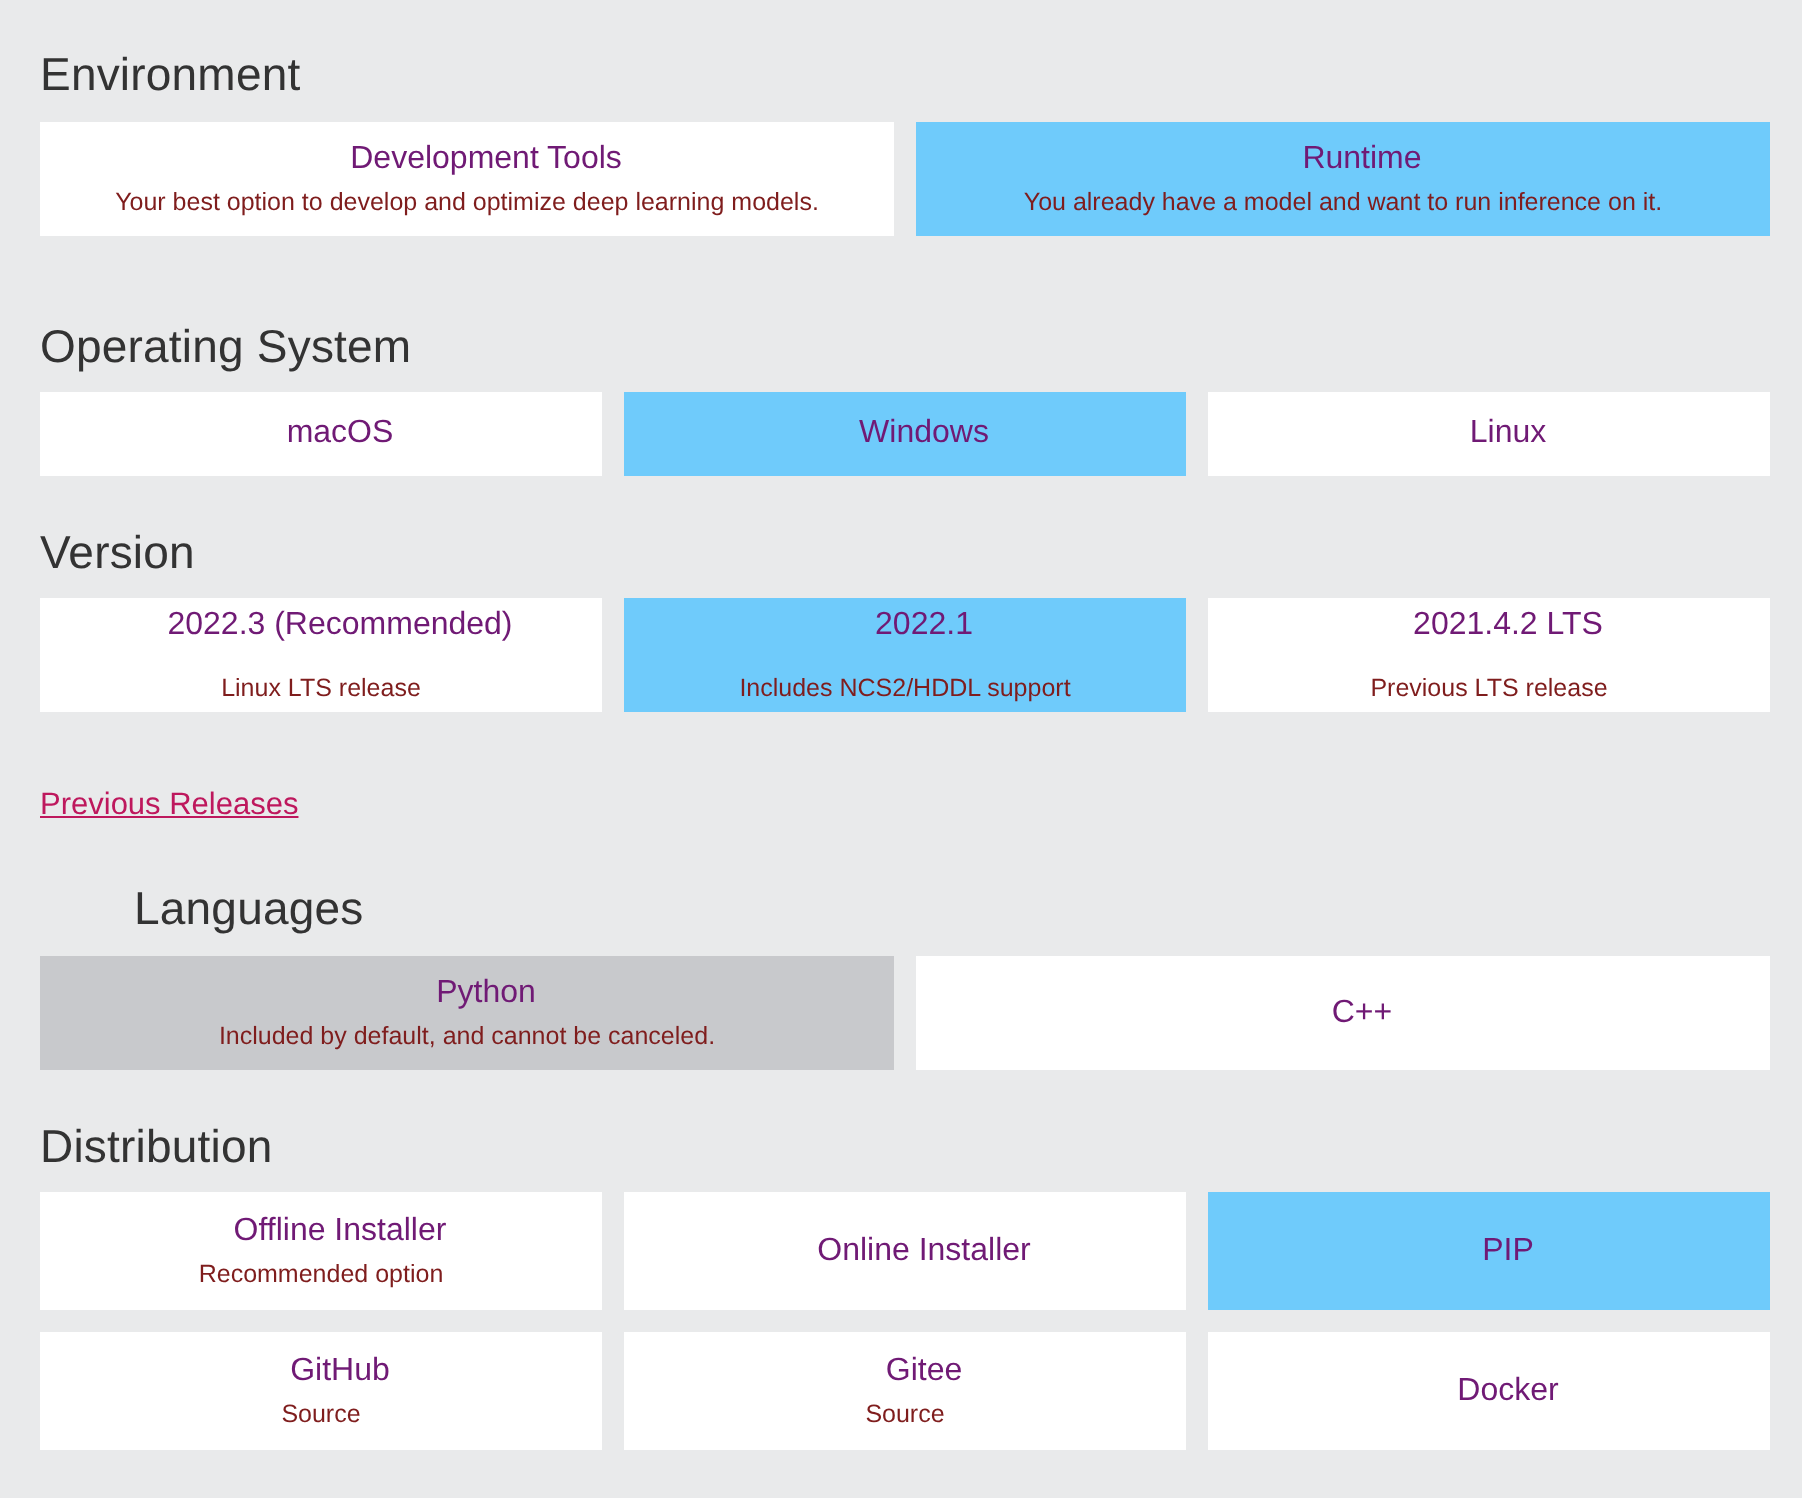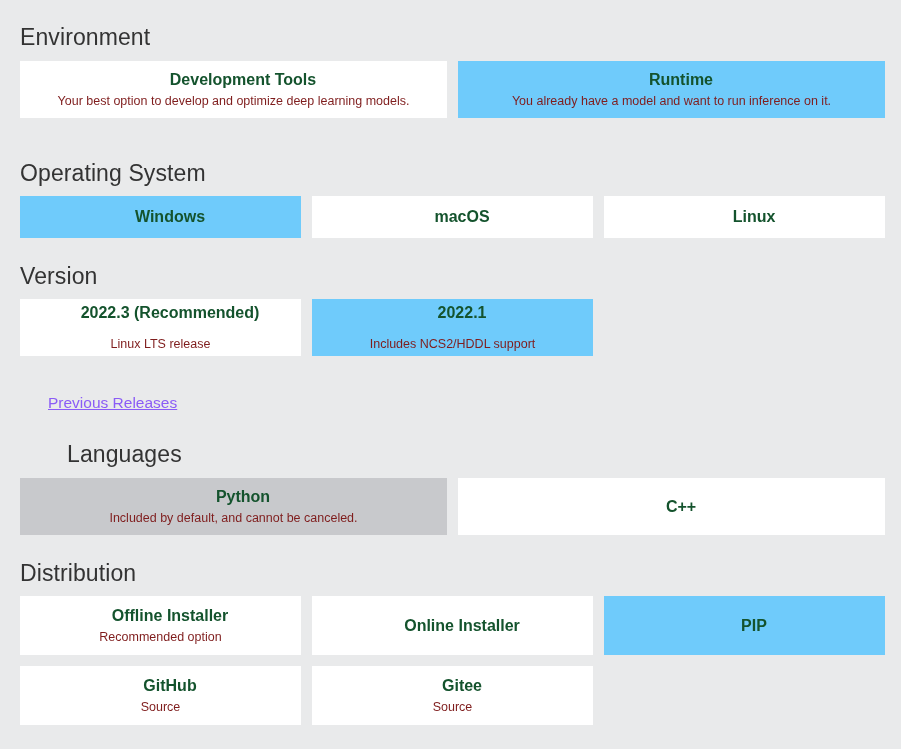--- a/index.html
+++ b/index.html
@@ -47,22 +47,22 @@
     box-sizing: border-box;
     padding: 4px 8px;
     cursor: pointer;
     user-select: none;
   }
   .card.selected { background: #6fcbfb; }
   .card.disabled { background: #c8c9cc; cursor: default; }
 
   .card .title {
     font-size: 16px;
-    font-weight: 700;
-    color: #14532d;
+    font-weight: 400;
+    color: #701a75;
     line-height: 1.25;
     padding-left: 19px;
   }
   .card .subtitle {
     font-size: 12.5px;
     font-weight: 400;
     color: #7f1d1d;
     line-height: 1.3;
     margin-top: 3px;
   }
@@ -81,24 +81,23 @@
   #ver-title { position: absolute; left: 20px; top: 265px; }
   #ver-grid  { position: absolute; left: 20px; top: 299px; }
   #ver-grid .card { height: 57px; gap: 10px; }
 
   
   #prev-link {
     position: absolute;
     left: 20px;
     top: 394px;
     font-size: 15.5px;
-    color: #8b5cf6;
+    color: #be185d;
     text-decoration: underline;
     cursor: pointer;
-    margin-left: 28px;
   }
 
   
   #lang-title { position: absolute; left: 20px; top: 443px; margin-left: 47px; }
   #lang-grid  { position: absolute; left: 20px; top: 478px; }
   #lang-grid .card { height: 57px; }
 
   
   #dist-title { position: absolute; left: 20px; top: 562px; }
   #dist-grid  { position: absolute; left: 20px; top: 596px; }
@@ -118,41 +117,45 @@
     </div>
     <div class="card selected">
       <span class="title">Runtime</span>
       <span class="subtitle">You already have a model and want to run inference on it.</span>
     </div>
   </div>
 
   <h2 class="section-title" id="os-title">Operating System</h2>
 
   <div class="grid cols-3" id="os-grid">
+    <div class="card">
+      <span class="title">macOS</span>
+    </div>
     <div class="card selected">
       <span class="title">Windows</span>
-    </div>
-    <div class="card">
-      <span class="title">macOS</span>
     </div>
     <div class="card">
       <span class="title">Linux</span>
     </div>
   </div>
 
   <h2 class="section-title" id="ver-title">Version</h2>
 
   <div class="grid cols-3" id="ver-grid">
     <div class="card">
       <span class="title">2022.3 (Recommended)</span>
       <span class="subtitle">Linux LTS release</span>
     </div>
     <div class="card selected">
       <span class="title">2022.1</span>
       <span class="subtitle">Includes NCS2/HDDL support</span>
+    </div>
+    <div class="card">
+      <span class="title">2021.4.2 LTS</span>
+      <span class="subtitle">Previous LTS release</span>
     </div>
   </div>
 
   <a id="prev-link" href="#">Previous Releases</a>
 
   <h2 class="section-title" id="lang-title">Languages</h2>
 
   <div class="grid cols-2" id="lang-grid">
     <div class="card disabled">
       <span class="title">Python</span>
@@ -177,15 +180,18 @@
       <span class="title">PIP</span>
     </div>
     <div class="card">
       <span class="title">GitHub</span>
       <span class="subtitle">Source</span>
     </div>
     <div class="card">
       <span class="title">Gitee</span>
       <span class="subtitle">Source</span>
     </div>
+    <div class="card">
+      <span class="title">Docker</span>
+    </div>
   </div>
 
 </div>
 
 </body></html>

